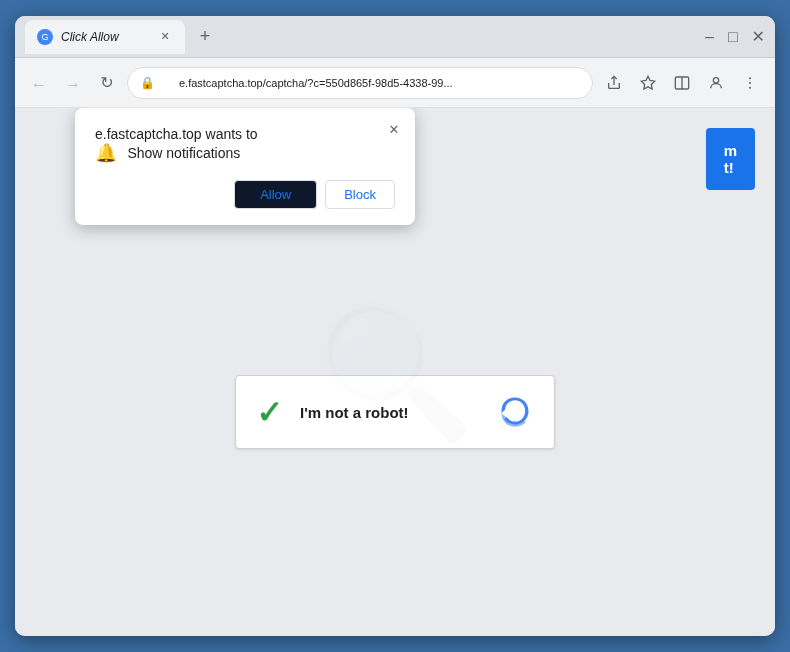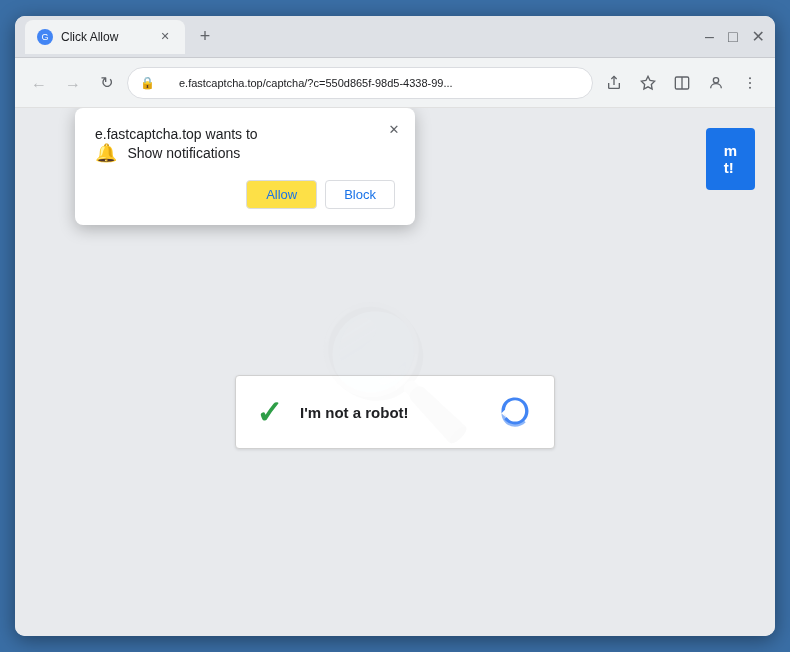--- a/index.html
+++ b/index.html
@@ -66,20 +66,21 @@
       justify-content: center;
       font-size: 9px;
       color: white;
       flex-shrink: 0;
     }
 
     .tab-title {
       flex: 1;
       font-size: 12px;
       color: #202124;
+      font-style: italic;
     }
 
     .tab-close {
       width: 16px;
       height: 16px;
       border-radius: 50%;
       display: flex;
       align-items: center;
       justify-content: center;
       font-size: 11px;
@@ -287,24 +288,24 @@
       color: #202124;
     }
 
     .popup-buttons {
       display: flex;
       justify-content: flex-end;
       gap: 8px;
     }
 
     .btn-allow {
-      padding: 6px 19px;
+      padding: 6px 25px;
       border: 1px solid #dadce0;
       border-radius: 4px;
-      background: #fde047;
+      background: #0f172a;
       color: #1a73e8;
       font-size: 13px;
       font-weight: 500;
       cursor: pointer;
     }
 
     .btn-block {
       padding: 6px 18px;
       border: 1px solid #dadce0;
       border-radius: 4px;

